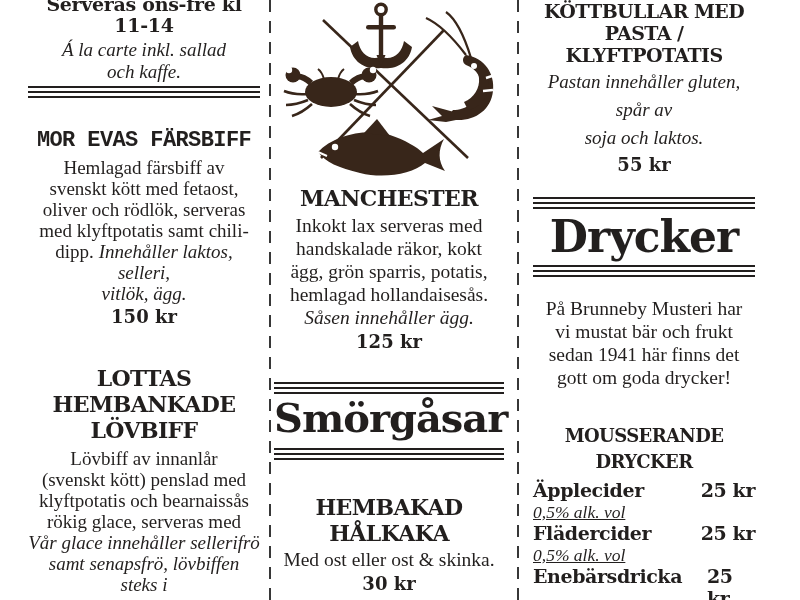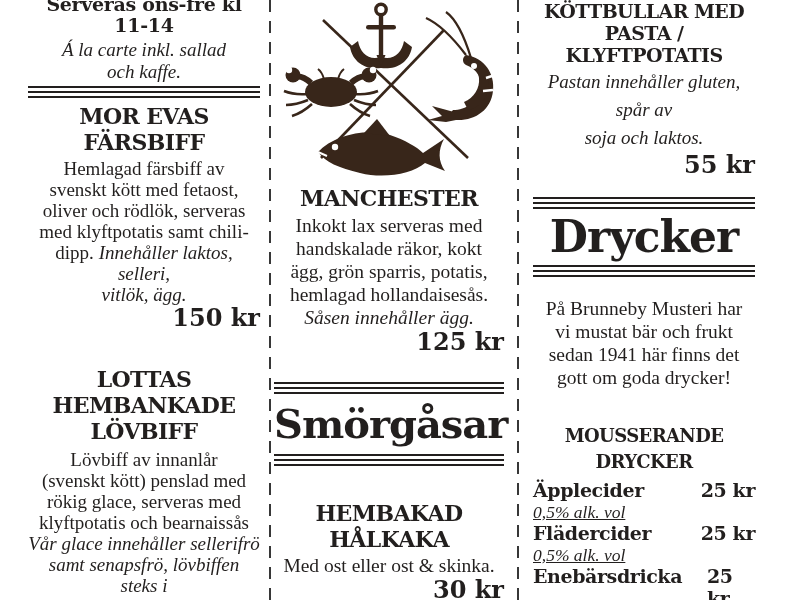--- a/index.html
+++ b/index.html
@@ -31,21 +31,21 @@
     font-family:"DejaVu Serif", serif;font-weight:bold;
     font-size:40px;line-height:48px;letter-spacing:-1px;
   }
   #col-right .big-title{font-size:44px;line-height:52px;}
   .lines{font-size:19px;line-height:21px;}
   #col-mid .lines{font-size:19.5px;line-height:23px;text-align:center;}
   #col-right .lines{font-size:19.5px;line-height:23px;}
   .it{font-style:italic;}
   .price{
     font-family:"DejaVu Serif", serif;font-weight:bold;
-    font-size:24px;line-height:24px;text-align:right;
+    font-size:18px;line-height:24px;
   }
   .rule{
     height:8px;border-top:2px solid #221f1e;border-bottom:2px solid #221f1e;
     position:relative;
   }
   .rule::after{
     content:"";position:absolute;top:3px;left:0;right:0;height:2px;background:#221f1e;
   }
   .emblem svg{display:block;margin:0 auto;}
   .drinks{text-align:left;}
@@ -55,33 +55,33 @@
     font-size:19px;line-height:21.5px;letter-spacing:-0.4px;gap:25px;
   }
   .drink-note{
     font-family:"Liberation Serif", serif;font-style:italic;
     font-size:17.5px;line-height:21.5px;text-decoration:underline;
   }
   
   #col-left .block:nth-child(1){margin-top:-6px;}
   #col-left .block:nth-child(2){margin-top:3px;line-height:22px;}
   #col-left .block:nth-child(3){margin-top:3px;}
-  #col-left .block:nth-child(4){margin-top:5px;}
+  #col-left .block:nth-child(4){margin-top:30px;font-family:Liberation Mono, monospace;}
   #col-left .block:nth-child(5){margin-top:3px;}
   #col-left .block:nth-child(6){margin-top:1px;}
   #col-left .block:nth-child(7){margin-top:36px;}
   #col-left .block:nth-child(8){margin-top:5px;}
   #col-left .block:nth-child(9){margin-top:1px;}
   #col-left .block:nth-child(10){margin-top:28px;}
   #col-left .block:nth-child(11){margin-top:2px;}
   #col-mid .block:nth-child(2){margin-top:3px;}
   #col-mid .block:nth-child(3){margin-top:3px;}
   #col-mid .block:nth-child(4){margin-top:1px;}
   #col-mid .block:nth-child(5){margin-top:28px;}
-  #col-mid .block:nth-child(6){margin-top:6px;}
+  #col-mid .block:nth-child(6){}
   #col-mid .block:nth-child(7){margin-top:6px;}
   #col-mid .block:nth-child(8){margin-top:34px;}
   #col-mid .block:nth-child(9){margin-top:2px;}
   #col-mid .block:nth-child(10){margin-top:1px;}
   #col-mid .block:nth-child(11){margin-top:26px;}
   #col-right .block:nth-child(1){font-size:19px;line-height:22px;}
   #col-right .block:nth-child(2){margin-top:2px;font-size:19px;line-height:28px;}
   #col-right .block:nth-child(3){margin-top:1px;}
   #col-right .block:nth-child(4){margin-top:20px;}
   #col-right .block:nth-child(5){margin-top:2px;}
@@ -115,22 +115,22 @@
       <div><span class="it">vitlök, ägg.</span></div>
     </div>
     <div class="block price">150 kr</div>
     <div class="block item-title">
       <div>LOTTAS HEMBANKADE</div>
       <div>LÖVBIFF</div>
     </div>
     <div class="block lines">
       <div><span>Lövbiff av innanlår</span></div>
       <div><span>(svenskt kött) penslad med</span></div>
+      <div><span>klyftpotatis och bearnaissås</span></div>
       <div><span>rökig glace, serveras med</span></div>
-      <div><span>klyftpotatis och bearnaissås</span></div>
       <div><span class="it">Vår glace innehåller sellerifrö</span></div>
       <div><span class="it">samt senapsfrö, lövbiffen steks i</span></div>
     </div>
   </div>
 <div class="col" id="col-mid">
     <div class="block emblem">
       <svg width="230" height="182" viewBox="0 0 230 182">
         <g stroke="#38261a" stroke-width="2.6">
           <line x1="49" y1="20" x2="194" y2="158"></line>
           <line x1="170" y1="30" x2="47" y2="158"></line>

